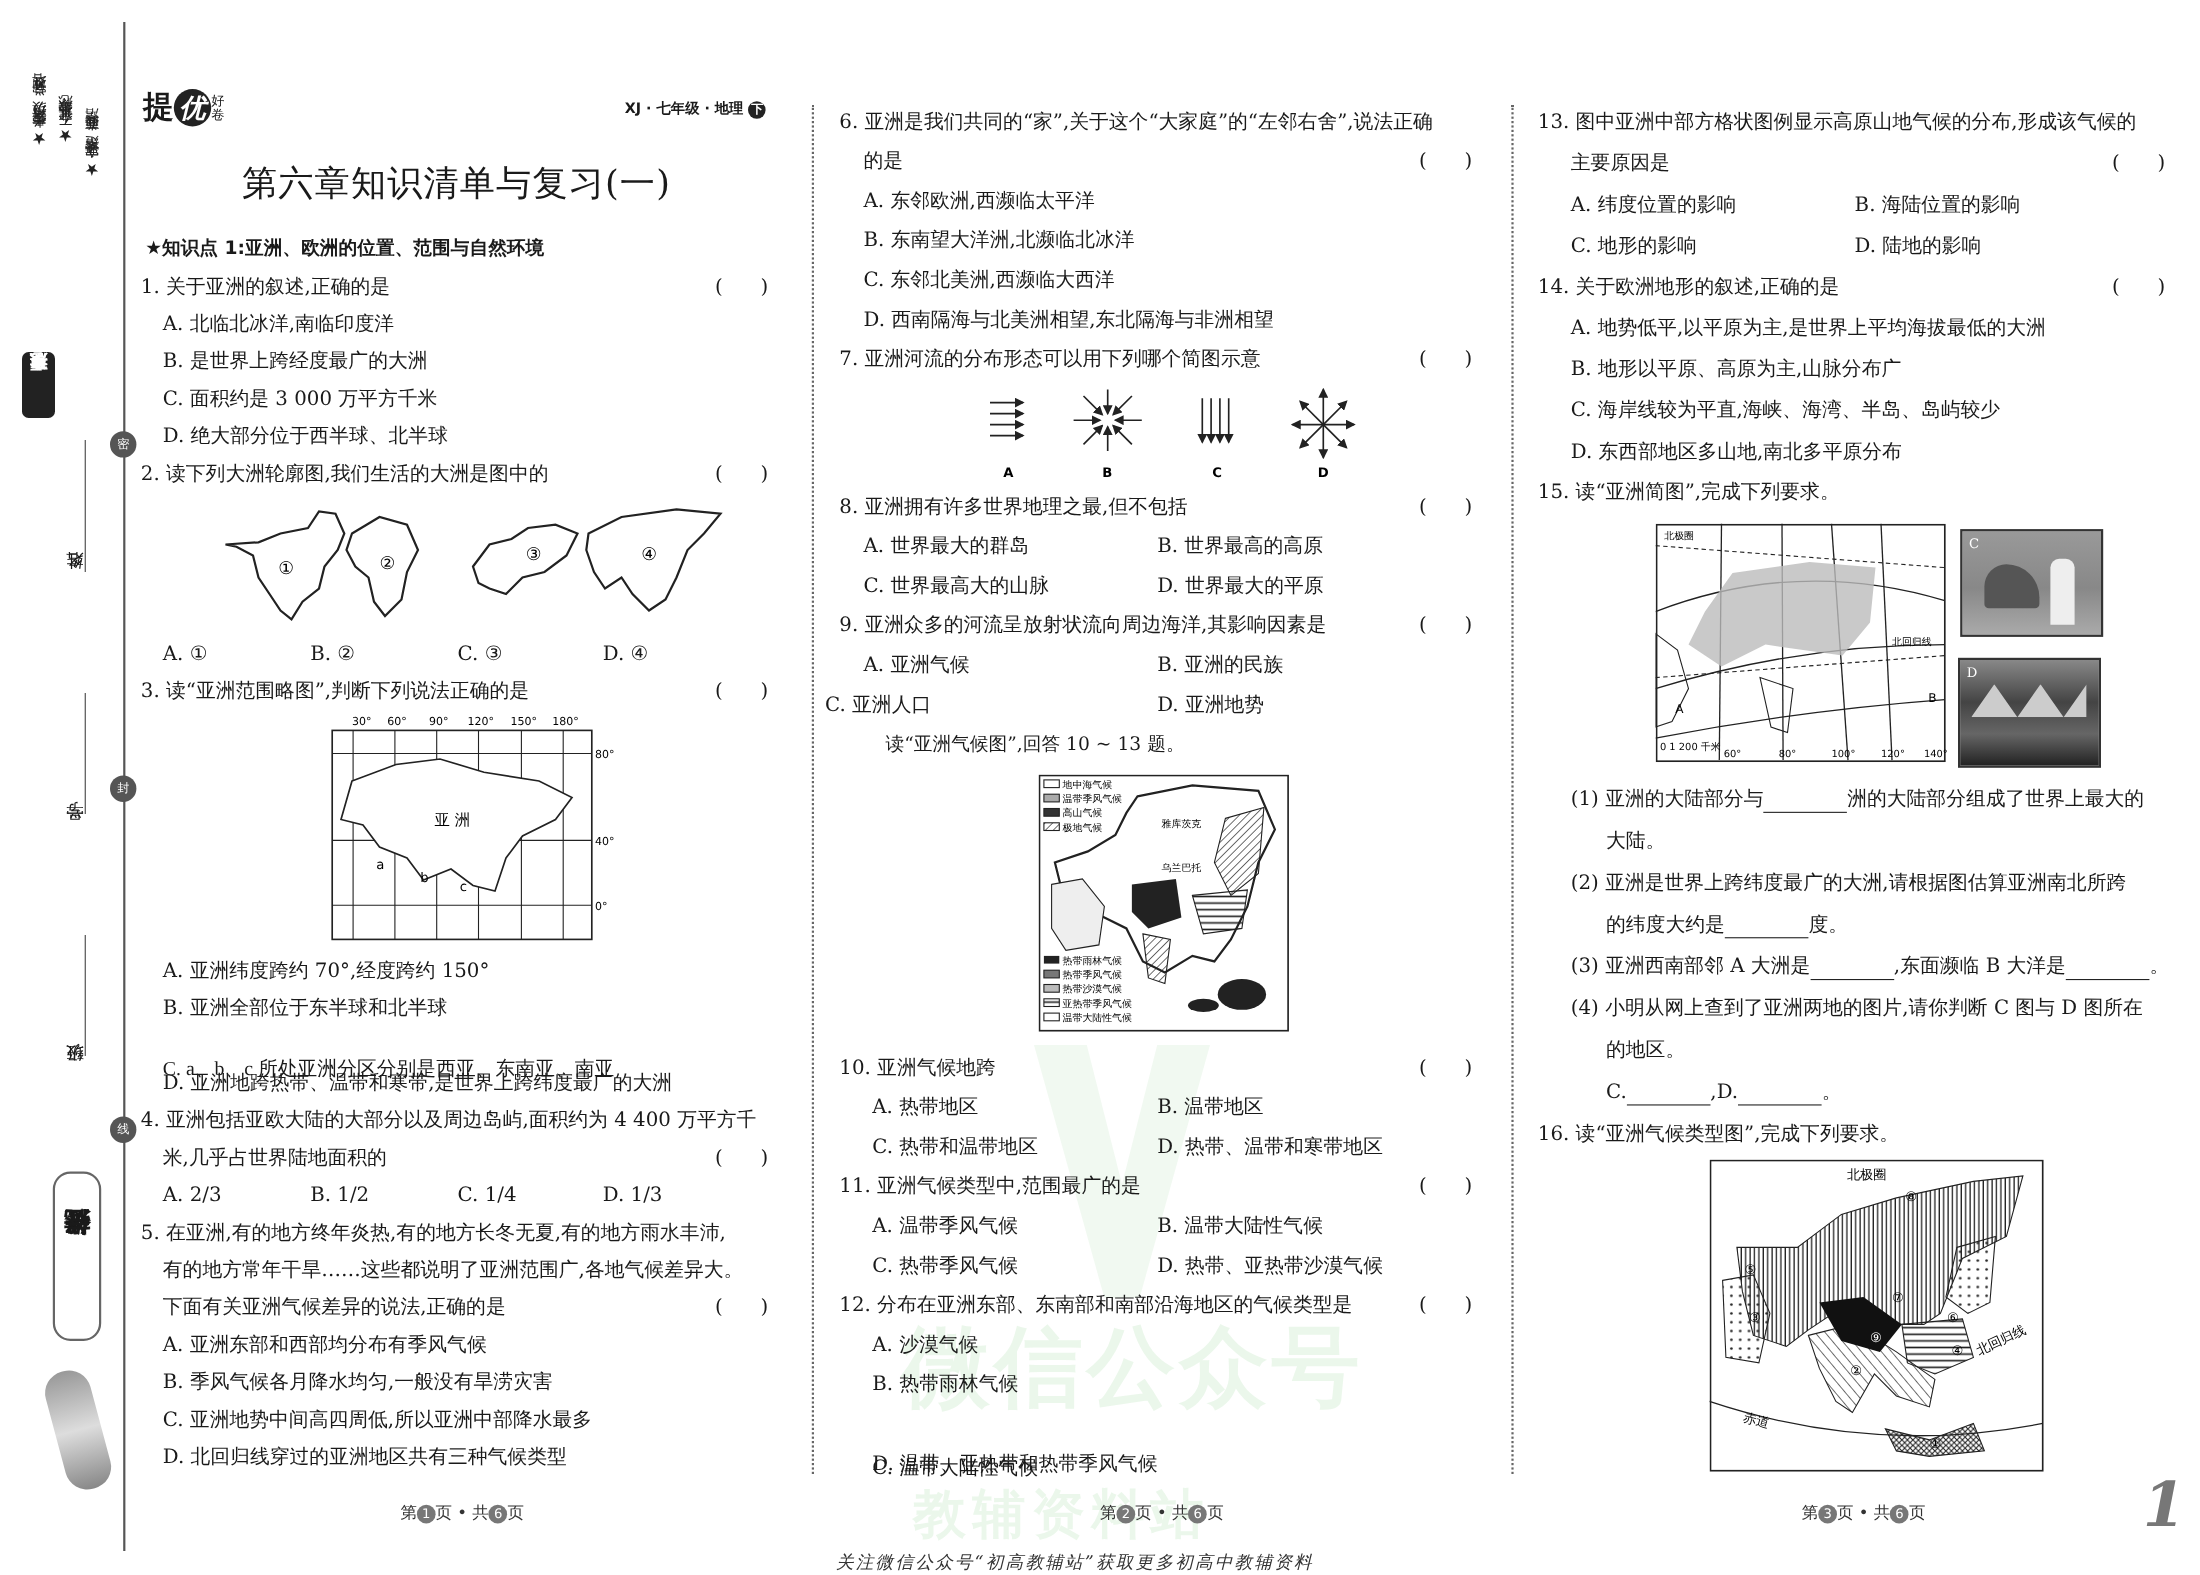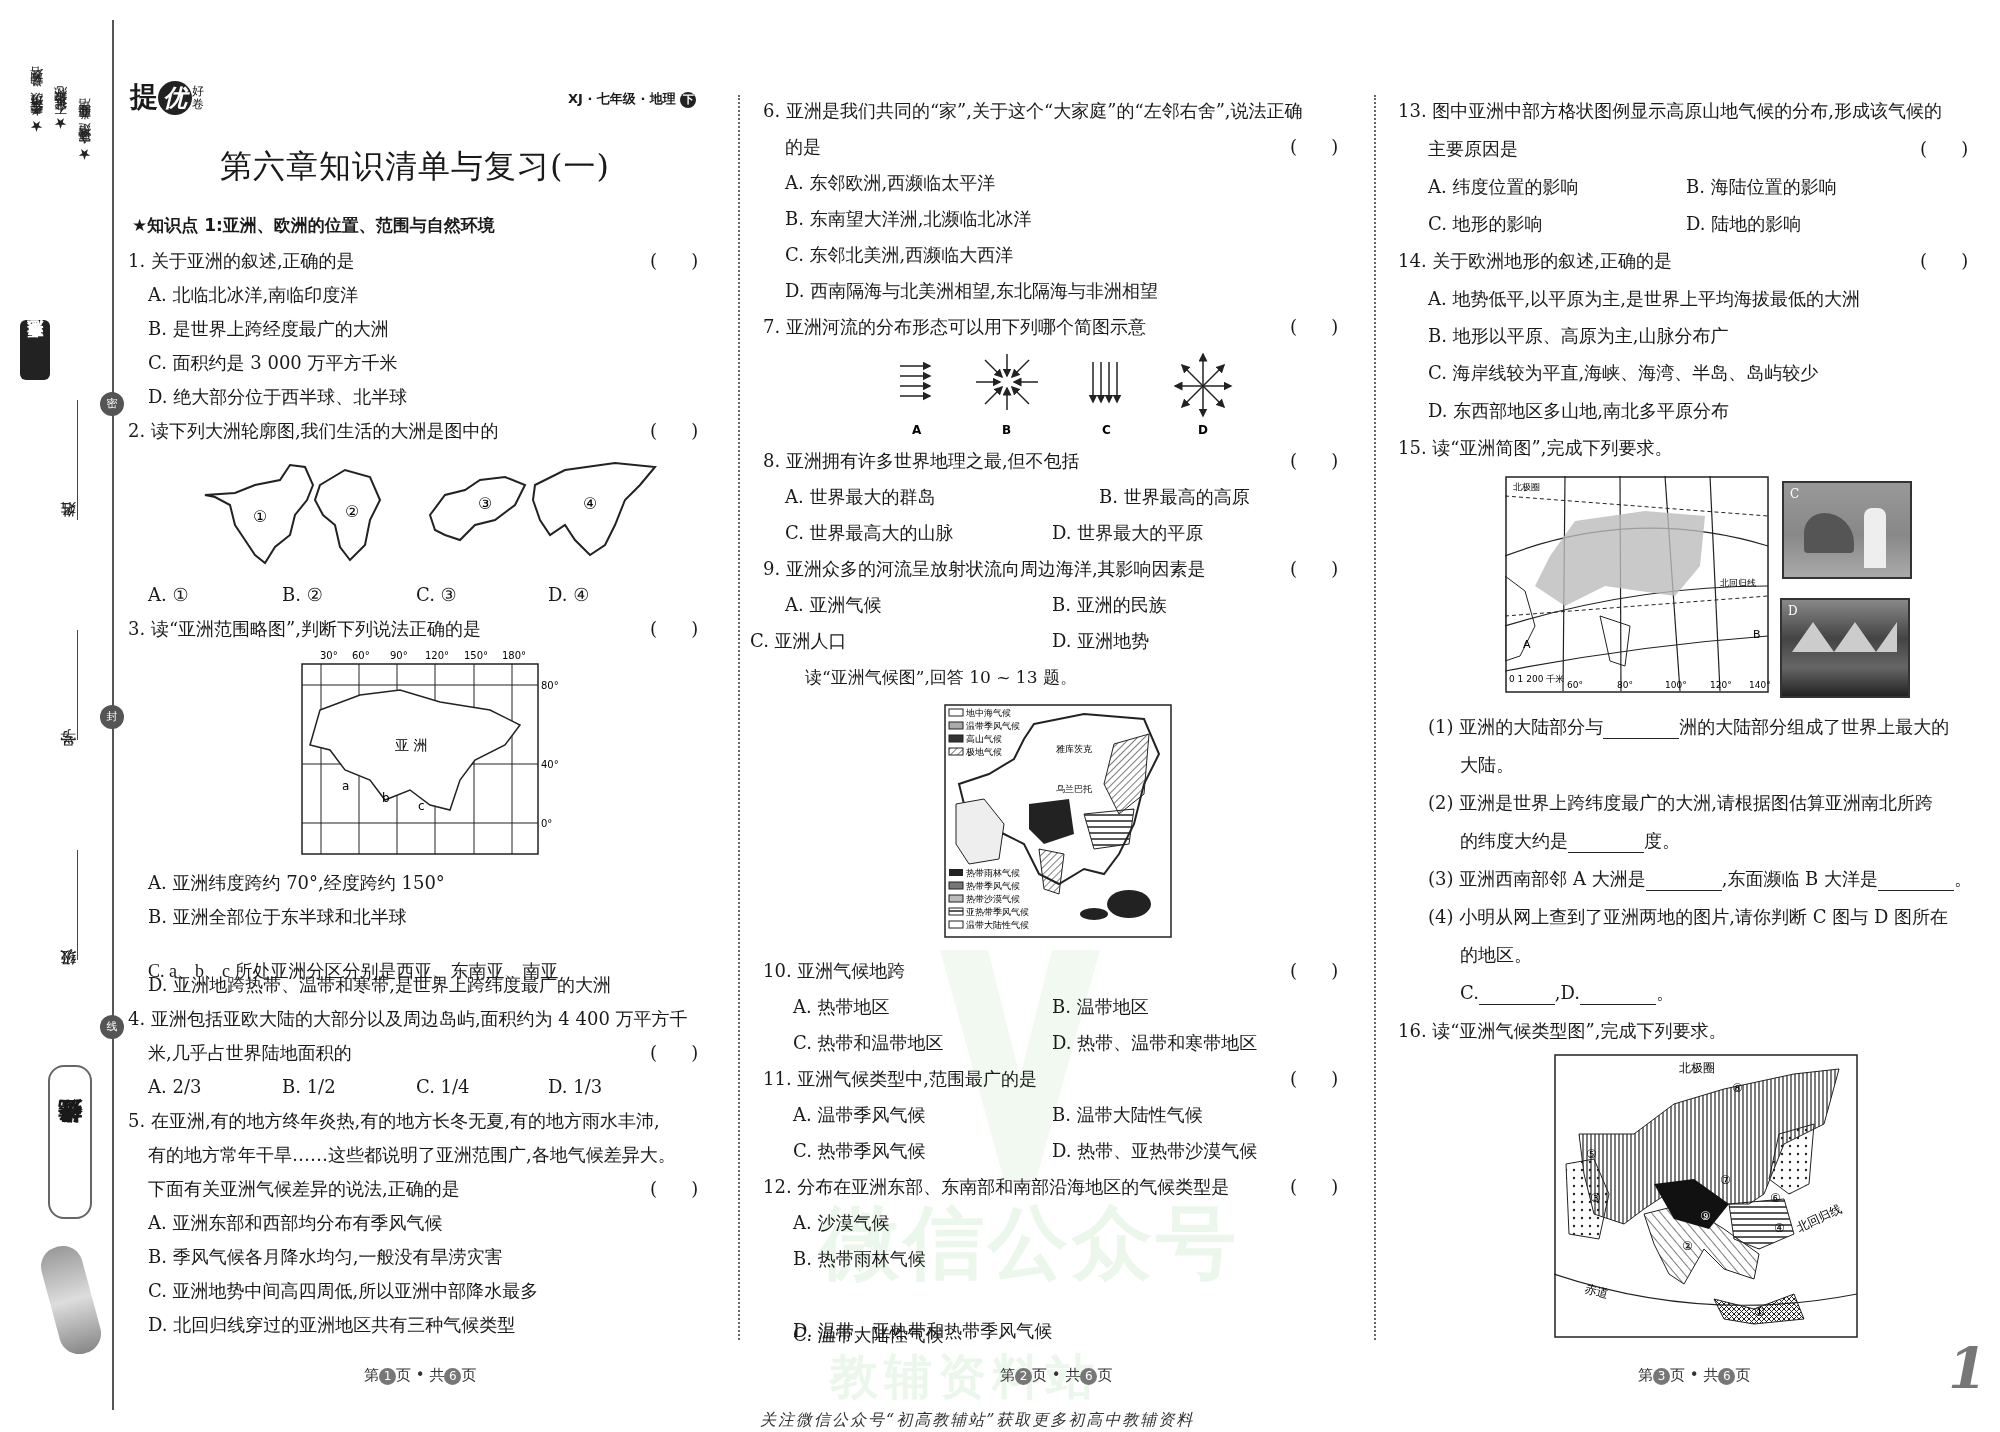--- a/index.html
+++ b/index.html
@@ -212,21 +212,21 @@
   </g>
   <text x="32" y="86" font-size="12" font-weight="bold">A</text>
   <text x="122" y="86" font-size="12" font-weight="bold">B</text>
   <text x="222" y="86" font-size="12" font-weight="bold">C</text>
   <text x="318" y="86" font-size="12" font-weight="bold">D</text>
 </svg>
 
 <div class="q" style="left:763px;top:450px;">8. 亚洲拥有许多世界地理之最,但不包括</div>
 <div class="paren" style="left:1290px;top:450px;">(      )</div>
 <div class="opt" style="left:785px;top:486px;">A. 世界最大的群岛</div>
-<div class="opt" style="left:1099px;top:486px;">B. 世界最高的高原</div>
+<div class="opt" style="left:1052px;top:486px;">B. 世界最高的高原</div>
 <div class="opt" style="left:785px;top:522px;">C. 世界最高大的山脉</div>
 <div class="opt" style="left:1052px;top:522px;">D. 世界最大的平原</div>
 
 <div class="q" style="left:763px;top:558px;">9. 亚洲众多的河流呈放射状流向周边海洋,其影响因素是</div>
 <div class="paren" style="left:1290px;top:558px;">(      )</div>
 <div class="opt" style="left:785px;top:594px;">A. 亚洲气候</div>
 <div class="opt" style="left:1052px;top:594px;">B. 亚洲的民族</div>
 <div class="opt" style="left:750px;top:630px;">C. 亚洲人口</div>
 <div class="opt" style="left:1052px;top:630px;">D. 亚洲地势</div>
 <div class="q" style="left:805px;top:666px;font-size:17px;">读“亚洲气候图”,回答 10 ~ 13 题。</div>

